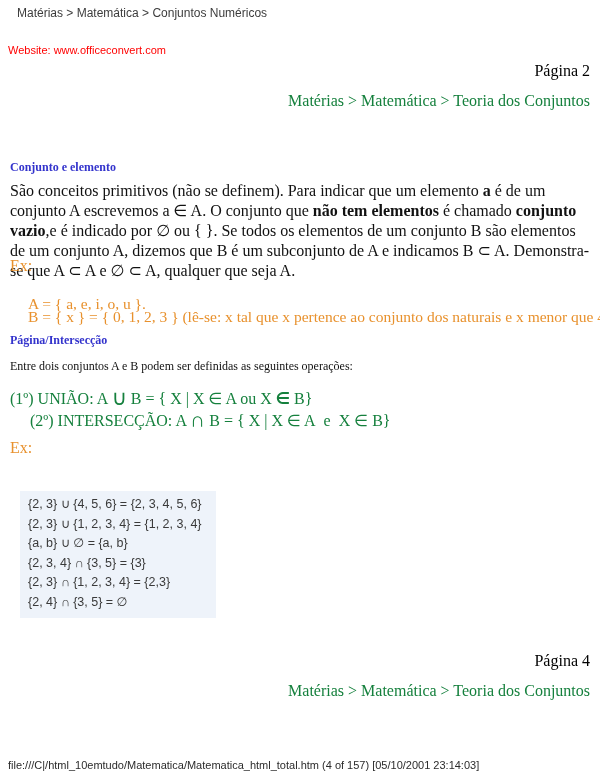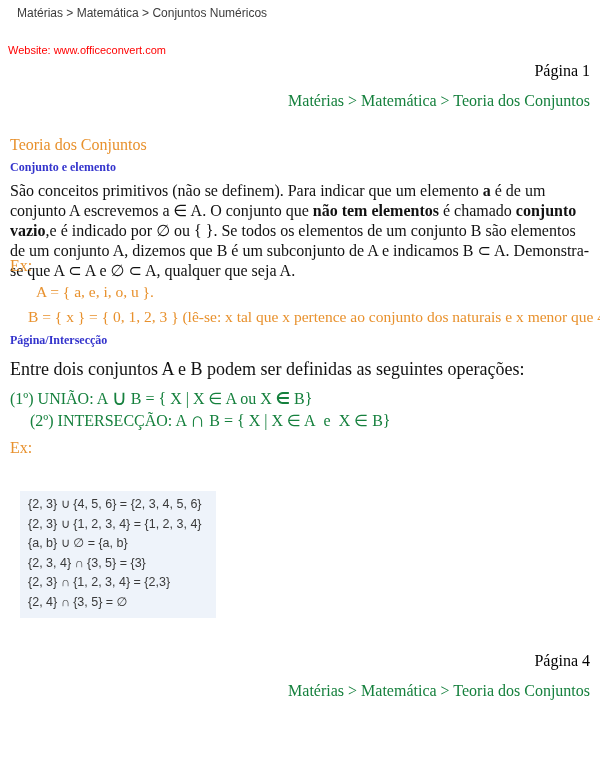--- a/index.html
+++ b/index.html
@@ -35,24 +35,24 @@
   .sub1{top:160px;}
   .sub2{top:333px;}
 
   .para{position:absolute;top:181px;left:10px;width:582px;margin:0;font-size:16px;line-height:20px;color:#111;}
   .para .b{font-weight:bold;}
 
   .ex{position:absolute;left:10px;font-size:16px;color:var(--accent-orange);text-align:center;}
   .ex1{top:257px;}
   .ex2{top:439px;}
   .exline{position:absolute;left:28px;font-size:15.5px;color:var(--accent-orange);white-space:nowrap;}
-  .exlineA{top:283px;margin-left:8px;}
+  .exlineA{top:295px;}
   .exlineB{top:308px;}
 
-  .intro{position:absolute;top:359px;left:10px;margin:0;font-size:18px;color:#111;}
+  .intro{position:absolute;top:359px;left:10px;margin:0;font-size:12px;color:#111;}
   .op{position:absolute;left:10px;font-size:16px;color:#15803d;white-space:nowrap;}
   .op1{top:385px;}
   .op2{top:407px;margin-left:20px;}
   .op .big{font-size:21px;position:relative;top:1px;}
   .op .b{font-weight:bold;}
 
   .example-block{
     position:absolute;top:455px;left:20px;
     background:var(--example-bg);
     padding:4px 14px 6px 8px;
@@ -67,25 +67,24 @@
 </style>
 </head>
 <body>
 
 <div class="page">
 
   <div class="top-breadcrumb sans">Matérias &gt; Matemática &gt; Conjuntos Numéricos</div>
 
   <div class="website sans">Website: www.officeconvert.com</div>
 
-  <div class="pagenum p1">Página 1</div>
+  <div class="pagenum p1">Página 2</div>
 
   <div class="bc-right bc1">Matérias &gt; Matemática &gt; Teoria dos Conjuntos</div>
 
-  <h1 class="title">Teoria dos Conjuntos</h1>
 
   <h2 class="sub sub1">Conjunto e elemento</h2>
 
   <p class="para"><span>São conceitos primitivos (não se definem). Para indicar que um elemento </span><span class="b">a</span><span> é de um conjunto A escrevemos a ∈ A. O conjunto que </span><span class="b">não tem elementos</span><span> é chamado </span><span class="b">conjunto vazio</span><span>,e é indicado por ∅ ou { }. Se todos os elementos de um conjunto B são elementos de um conjunto A, dizemos que B é um subconjunto de A e indicamos B ⊂ A. Demonstra-se que A ⊂ A e ∅ ⊂ A, qualquer que seja A.</span></p>
 
   <div class="ex ex1">Ex:</div>
 
   <div class="exline exlineA">A = { a, e, i, o, u }.</div>
 
   <div class="exline exlineB">B = { x } = { 0, 1, 2, 3 } (lê-se: x tal que x pertence ao conjunto dos naturais e x menor que 4).</div>
@@ -106,14 +105,15 @@
       <div class="example-line">{a, b} ∪ ∅ = {a, b}</div>
       <div class="example-line">{2, 3, 4} ∩ {3, 5} = {3}</div>
       <div class="example-line">{2, 3} ∩ {1, 2, 3, 4} = {2,3}</div>
       <div class="example-line">{2, 4} ∩ {3, 5} = ∅</div>
     </div>
 
   <div class="pagenum p2">Página 4</div>
 
   <div class="bc-right bc2">Matérias &gt; Matemática &gt; Teoria dos Conjuntos</div>
 
+  <div class="footer sans">file:///C|/html_10emtudo/Matematica/Matematica_html_total.htm (4 of 157) [05/10/2001 23:14:03]</div>
 
 </div>
 
 </body></html>

